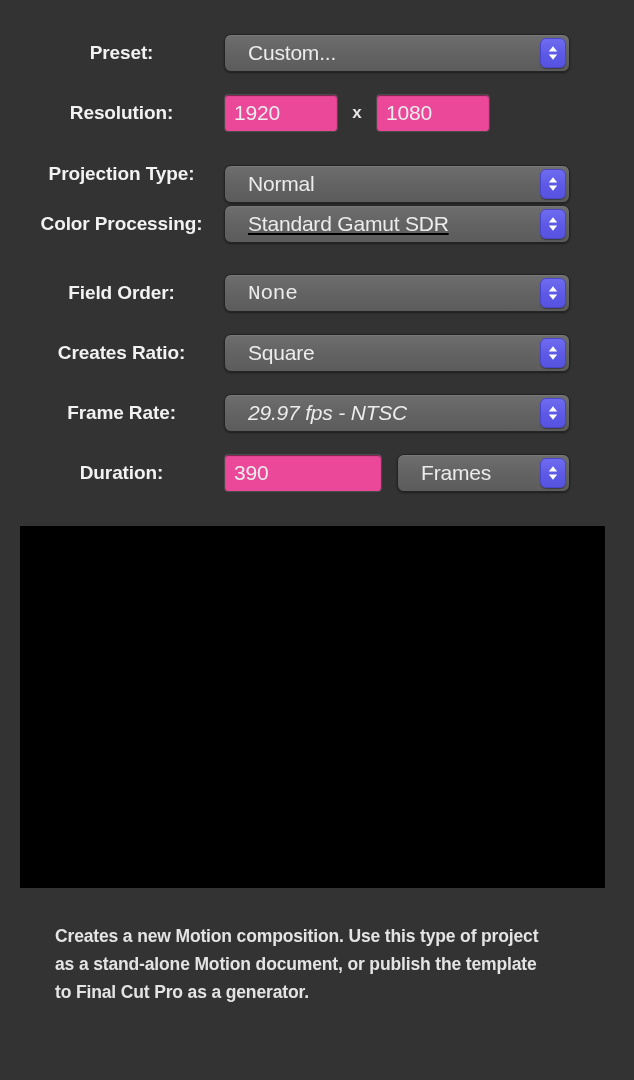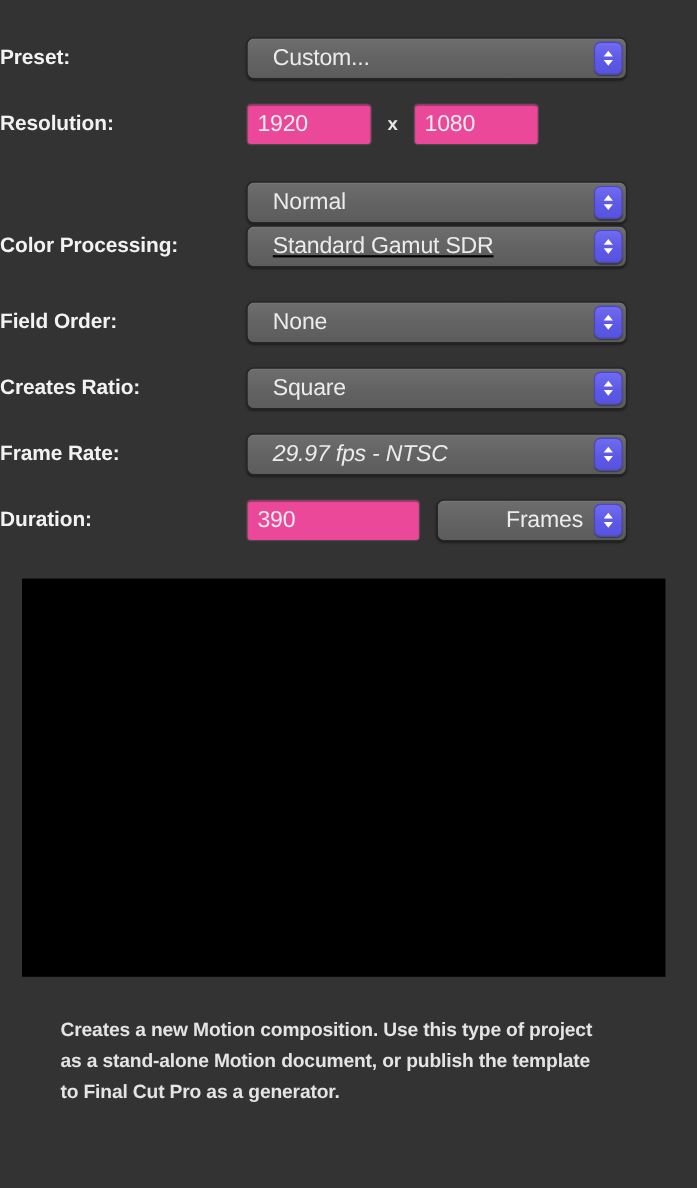--- a/index.html
+++ b/index.html
@@ -24,27 +24,28 @@
     position: absolute;
     left: 0;
     width: 634px;
     height: 40px;
     display: flex;
     align-items: center;
   }
 
   .row-label {
     width: 211px;
-    text-align: left;
+    text-align: center;
     font-size: 19px;
     font-weight: bold;
     color: #f2f2f2;
     letter-spacing: -0.1px;
     white-space: nowrap;
     padding-right: 0;
+    padding-left: 32px;
   }
 
   .control-area {
     position: absolute;
     left: 224px;
     display: flex;
     align-items: center;
   }
 
   
@@ -164,20 +165,21 @@
         <span class="field-value">1920</span>
       </div>
       <span class="times-sep">x</span>
       <div class="field" style="width:114px;">
         <span class="field-value">1080</span>
       </div>
     </div>
   </div>
 
   <div class="row" style="top:154px;">
+    <div class="row-label">Projection Type:</div>
     <div class="control-area">
       <div class="popup" style="width:346px;margin-top:20px;">
         <span class="popup-value">Normal</span>
         <span class="stepper">
           <svg width="14" height="18" viewBox="0 0 14 18">
               <path d="M7 2.2 11.2 7.4H2.8z" fill="#ffffff"></path>
               <path d="M7 15.8 2.8 10.6h8.4z" fill="#ffffff"></path>
             </svg>
         </span>
       </div>
@@ -195,21 +197,21 @@
               <path d="M7 15.8 2.8 10.6h8.4z" fill="#ffffff"></path>
             </svg>
         </span>
       </div>
     </div>
   </div>
 
   <div class="row" style="top:273px;">
     <div class="row-label">Field Order:</div>
     <div class="control-area">
-      <div class="popup" style="width:346px;">
+      <div class="popup" style="width:346px;font-family:Liberation Mono, monospace;">
         <span class="popup-value">None</span>
         <span class="stepper">
           <svg width="14" height="18" viewBox="0 0 14 18">
               <path d="M7 2.2 11.2 7.4H2.8z" fill="#ffffff"></path>
               <path d="M7 15.8 2.8 10.6h8.4z" fill="#ffffff"></path>
             </svg>
         </span>
       </div>
     </div>
   </div>
@@ -243,21 +245,21 @@
       </div>
     </div>
   </div>
 
   <div class="row" style="top:453px;">
     <div class="row-label">Duration:</div>
     <div class="control-area">
       <div class="field" style="width:158px;">
         <span class="field-value">390</span>
       </div>
-      <div class="popup" style="width:173px; margin-left:15px;justify-content:center;">
+      <div class="popup" style="width:173px; margin-left:15px;">
         <span class="popup-value">Frames</span>
         <span class="stepper">
           <svg width="14" height="18" viewBox="0 0 14 18">
               <path d="M7 2.2 11.2 7.4H2.8z" fill="#ffffff"></path>
               <path d="M7 15.8 2.8 10.6h8.4z" fill="#ffffff"></path>
             </svg>
         </span>
       </div>
     </div>
   </div>

